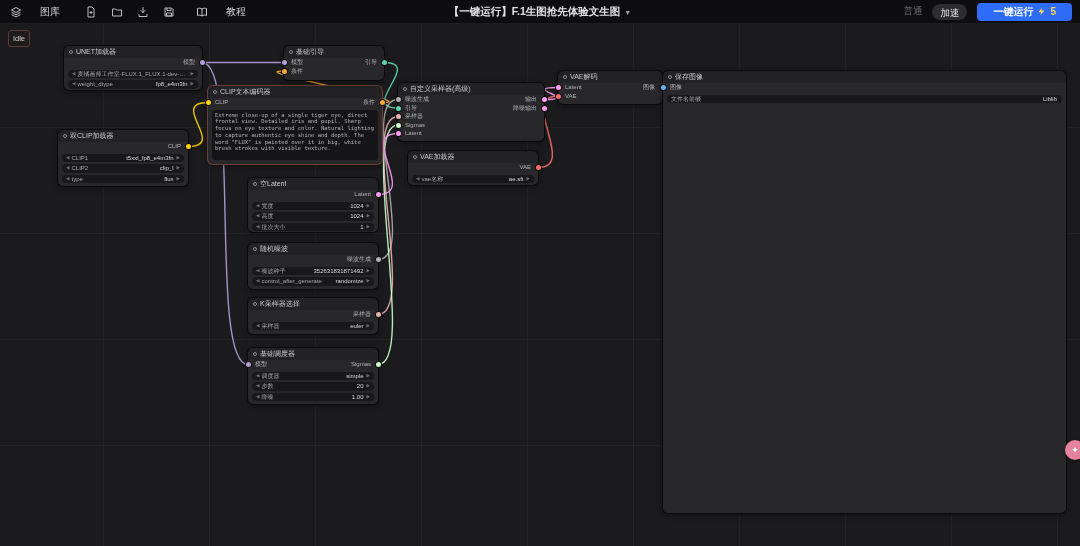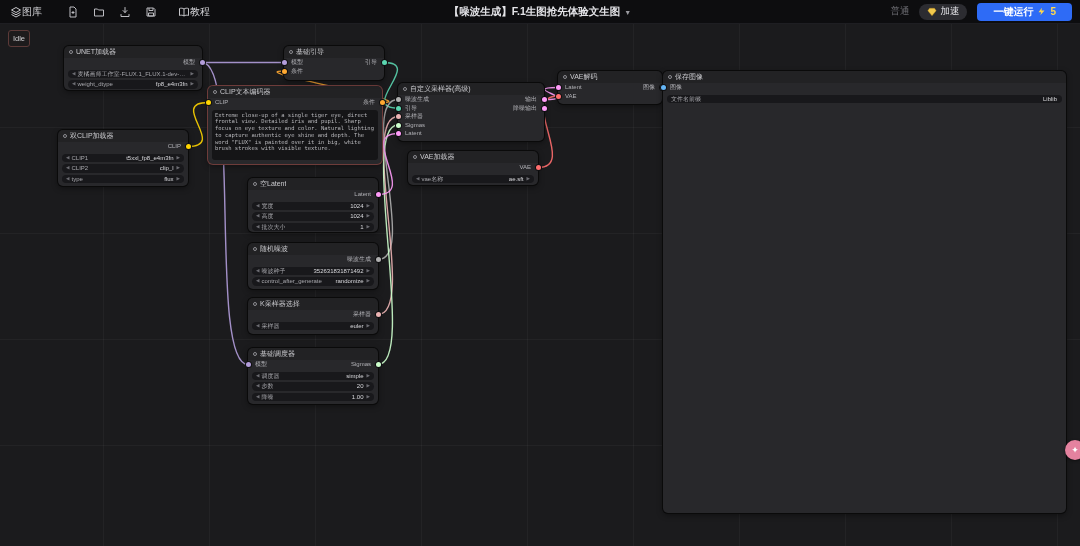--- a/index.html
+++ b/index.html
@@ -4,31 +4,31 @@
 <style>
   * { box-sizing: border-box; margin: 0; padding: 0; }
   html,body { width:1080px; height:546px; overflow:hidden; background:#0e0e10;
     font-family:"Liberation Sans","DejaVu Sans",sans-serif; }
 
   
   .topbar { position:absolute; left:0; top:0; width:1080px; height:24px;
     background:#0d0d0f; border-bottom:1px solid #1e1e22;
     display:flex; align-items:center; justify-content:space-between; z-index:10; }
   .tb-left { display:flex; align-items:center; gap:10px; padding-left:10px; }
-  .tb-item { display:flex; align-items:center; gap:0; color:#d2d2d6; font-size:10px; cursor:pointer; }
+  .tb-item { display:flex; align-items:center; gap:18px; color:#d2d2d6; font-size:10px; cursor:pointer; }
   .tb-item svg, .tb-iconbtn svg { display:block; }
   .tb-icons { display:flex; align-items:center; gap:12px; margin-left:14px; margin-right:10px; }
   .tb-iconbtn { width:14px; height:14px; display:flex; align-items:center; justify-content:center; cursor:pointer; }
   .tb-center { position:absolute; left:50%; top:0; transform:translateX(-50%); height:24px;
     display:flex; align-items:center; gap:4px; color:#e4e4e8; font-size:10.5px; font-weight:bold; cursor:pointer; }
   .caret { font-size:7px; color:#9a9aa0; }
   .tb-right { display:flex; align-items:center; gap:10px; padding-right:8px; }
   .mode-normal { color:#6f6f75; font-size:9.5px; cursor:pointer; }
   .boost-pill { display:flex; align-items:center; gap:3px; background:#2c2c31; border-radius:9px;
-    height:16px; padding:0 8px; color:#e6e6ea; font-size:9.5px; cursor:pointer; }
+    height:16px; padding:0 8px; color:#e6e6ea; font-size:9.5px; cursor:pointer;flex-direction:column; }
   .run-btn { display:flex; align-items:center; gap:4px; border:none; border-radius:4px;
     height:18px; padding:0 16px; color:#fff; font-size:10px; font-weight:bold; cursor:pointer;
     font-family:inherit; }
   .run-cost { color:#ffd84d; font-weight:bold; }
 
   
   .canvas { position:absolute; left:0; top:24px; width:1080px; height:522px; background:#1b1b1d;
     background-image:
       linear-gradient(rgba(255,255,255,0.035) 1px, transparent 1px),
       linear-gradient(90deg, rgba(255,255,255,0.035) 1px, transparent 1px);
@@ -108,21 +108,21 @@
     <div class="tb-item">
       <svg width="12" height="12" viewBox="0 0 24 24" fill="none" stroke="#c6c6ca" stroke-width="2" stroke-linejoin="round">
           <path d="M3 5c3-1 6-1 9 1 3-2 6-2 9-1v14c-3-1-6-1-9 1-3-2-6-2-9-1z"></path>
           <path d="M12 6v14"></path>
         </svg>
       <span>教程</span>
     </div>
   </div>
 
   <div class="tb-center">
-    <span>【噪波生成】F.1生图抢先体验文生图</span>
+    <span>【一键运行】F.1生图抢先体验文生图</span>
     <span class="caret">▼</span>
   </div>
 
   <div class="tb-right">
     <span class="mode-normal">普通</span>
     <span class="boost-pill">
       <svg width="10" height="10" viewBox="0 0 24 24" fill="#f2c94c" stroke="#b88a1d" stroke-width="1">
           <path d="M2 9 6 3h12l4 6-10 12z"></path>
         </svg>
       <span>加速</span>

